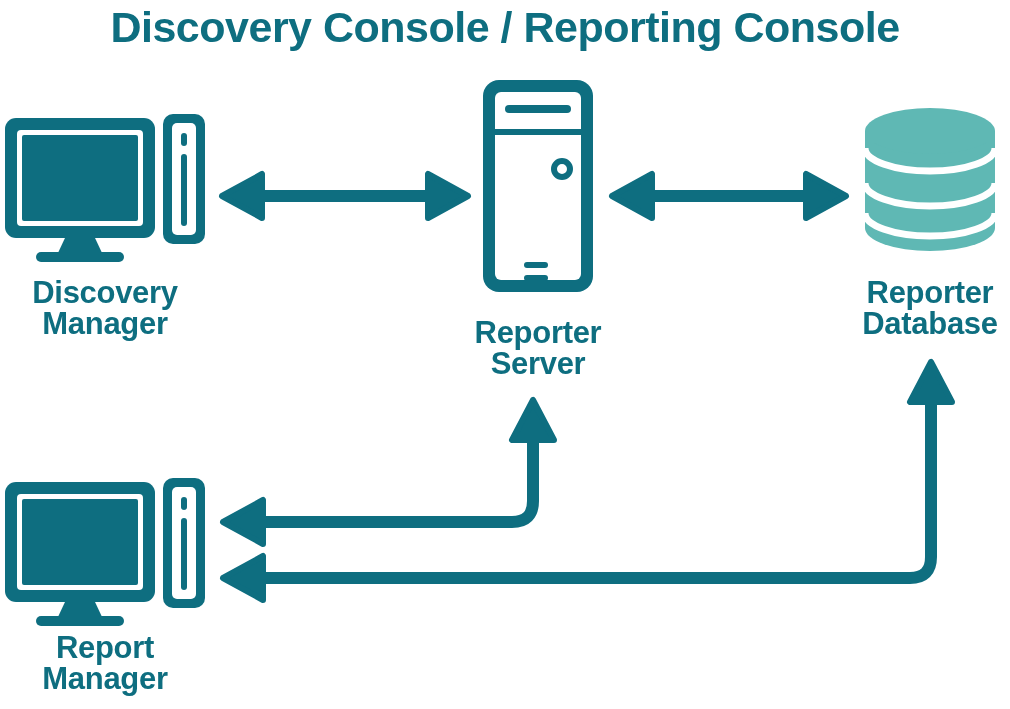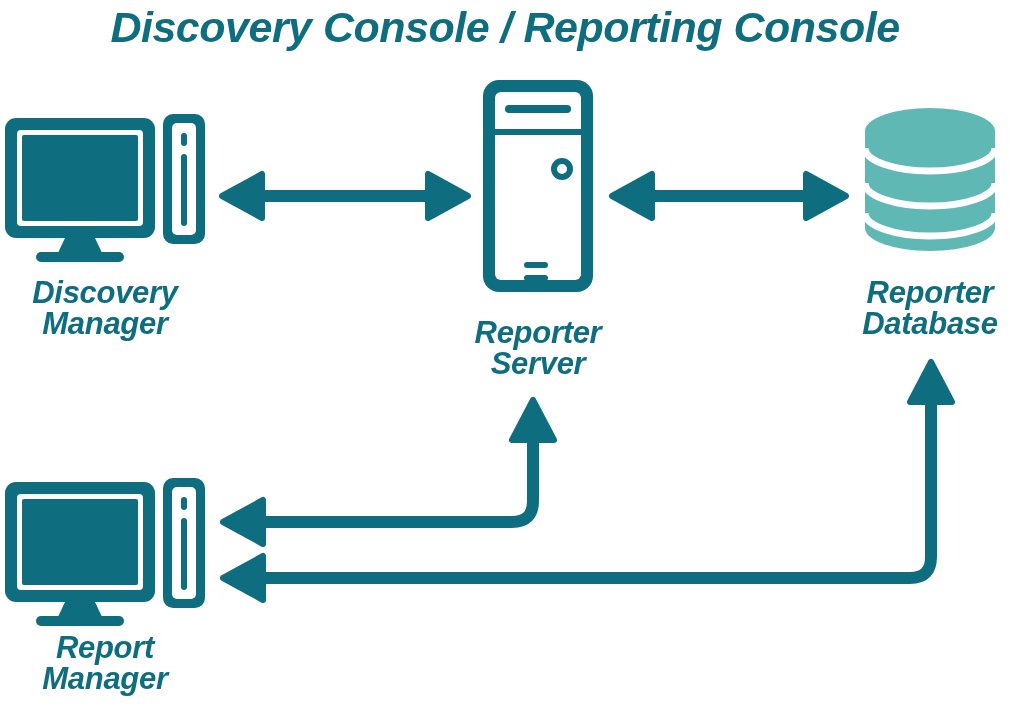--- a/index.html
+++ b/index.html
@@ -7,21 +7,20 @@
     padding: 0;
     background: #ffffff;
   }
   #page {
     position: relative;
     width: 1010px;
     height: 709px;
     background: #ffffff;
     overflow: hidden;
     font-family: "Liberation Sans", sans-serif;
-    font-style: italic;
   }
   #diagram-svg {
     position: absolute;
     left: 0;
     top: 0;
     width: 1010px;
     height: 709px;
     display: block;
   }
   .title-text {

